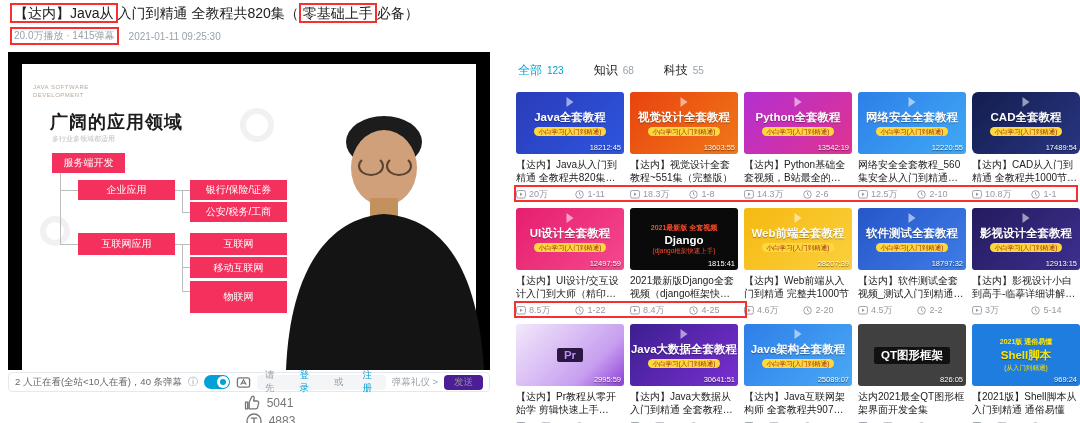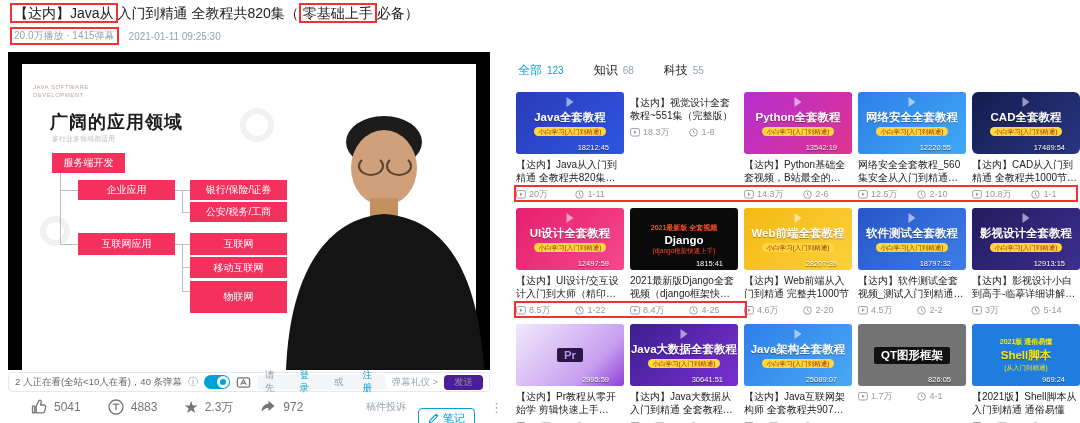--- a/index.html
+++ b/index.html
@@ -41,21 +41,21 @@
   .dm-info { font-size:10px; color:#99a2aa; }
   .dm-toggle { width:26px; height:14px; border-radius:7px; background:var(--accent); position:relative; flex:none; }
   .dm-toggle .knob { position:absolute; right:1px; top:1px; width:12px; height:12px; border-radius:50%; background:#fff; }
   .dm-toggle .knob::after { content:""; position:absolute; left:3px; top:3px; width:6px; height:6px; border-radius:50%; background:var(--accent); }
   .dm-input { flex:1; height:15px; background:#f4f5f7; border-radius:4px; display:flex; align-items:center; gap:19px; padding:0 8px; font-size:9.5px; color:#99a2aa; }
   .dm-link { color:var(--accent); cursor:pointer; }
   .dm-etq { font-size:9.5px; color:#99a2aa; white-space:nowrap; }
   .dm-send { height:15px; padding:0 10px; background:#4c1d95; color:#8b9196; font-size:9.5px; border:none; border-radius:4px; }
 
   
-  .action-bar { position:absolute; left:8px; top:394px; width:498px; height:26px; display:flex; align-items:center; color:#757575; }
+  .action-bar { position:absolute; left:8px; top:394px; width:498px; height:26px; display:flex; align-items:center; color:#757575;flex-direction:column; }
   .act { display:flex; align-items:center; gap:6px; margin-left:26px; font-size:12px; }
   .act:first-child { margin-left:22px; }
   .act svg { display:block; }
   .star-glyph { font-size:17px; line-height:1; color:#757575; }
   .act-right { margin-left:auto; display:flex; align-items:center; gap:12px; }
   .report { font-size:10px; color:#99a2aa; }
   .note-btn { display:flex; align-items:center; gap:4px; border:1px solid var(--accent); color:var(--accent); font-size:11px; padding:2px 9px; border-radius:4px; background:#fff;margin-top:22px; }
   .kebab { font-size:13px; color:#99a2aa; padding:0 3px; }
 
   
@@ -65,21 +65,21 @@
   .tab.active, .tab.active .cnt { color:var(--accent); }
 
   .grid { position:absolute; left:516px; top:92px; width:564px; display:grid; grid-template-columns:repeat(5,1fr); column-gap:6px; row-gap:8px; }
   .card { width:108px; cursor:pointer; }
   .thumb { position:relative; width:108px; height:62px; border-radius:3px; overflow:hidden;
     display:flex; flex-direction:column; align-items:center; justify-content:center; gap:1px; }
   .th-top { font-size:7px; color:#ffd000; font-weight:bold; white-space:nowrap; }
   .th-main { font-size:11.5px; font-weight:bold; color:#fff; white-space:nowrap; text-shadow:0 1px 1px rgba(0,0,0,.35); border-radius:2px; }
   .th-sub { font-size:6.5px; color:#ffd000; white-space:nowrap; }
   .th-badge { font-size:6.5px; color:#9c2a12; background:#ffd83d; border-radius:7px; padding:0 5px; line-height:9px; white-space:nowrap; margin-top:1px; }
-  .th-dur { position:absolute; right:15px; bottom:2px; font-size:7.5px; color:#fff; text-shadow:0 1px 1px rgba(0,0,0,.6); }
+  .th-dur { position:absolute; right:3px; bottom:2px; font-size:7.5px; color:#fff; text-shadow:0 1px 1px rgba(0,0,0,.6); }
   .th-play { position:absolute; top:5px; left:50%; transform:translateX(-50%); width:0; height:0;
     border-left:7px solid rgba(255,255,255,.55); border-top:5px solid transparent; border-bottom:5px solid transparent; }
   .card-title { margin-top:4px; font-size:10px; line-height:13px; height:26px; color:#212121; overflow:hidden;
     display:-webkit-box; -webkit-line-clamp:2; -webkit-box-orient:vertical; }
   .card-stats { margin-top:4px; height:12px; display:flex; align-items:center; font-size:9px; color:#9499a0; }
   .cs-left { display:flex; align-items:center; gap:3px; width:55%; }
   .cs-right { display:flex; align-items:center; gap:3px; }
   .card-stats svg { display:block; }
 
   
@@ -233,20 +233,28 @@
         <svg width="9" height="9" viewBox="0 0 10 10">
           <circle cx="5" cy="5" r="4.2" fill="none" stroke="#9499a0" stroke-width="1"></circle>
           <path d="M5 2.6 V5 L6.8 6.2" fill="none" stroke="#9499a0" stroke-width="1"></path>
         </svg>
         <span>1-11</span>
       </span>
     </div>
   </div>
 
   <div class="card">
+    <div class="thumb" style="background: linear-gradient(135deg, rgb(232, 67, 15), rgb(240, 120, 24));">
+      <span class="th-play"></span>
+
+      <span class="th-main">视觉设计全套教程</span>
+
+      <span class="th-badge">小白学习(入门到精通)</span>
+      <span class="th-dur">13603:55</span>
+    </div>
     <div class="card-title">【达内】视觉设计全套教程~551集（完整版）</div>
     <div class="card-stats">
       <span class="cs-left">
         <svg width="10" height="9" viewBox="0 0 12 11">
           <rect x="0.6" y="0.6" width="10.8" height="9.2" rx="2" fill="none" stroke="#9499a0" stroke-width="1.1"></rect>
           <path d="M4.8 3.2 L8 5.2 L4.8 7.2 Z" fill="#9499a0"></path>
         </svg>
         <span>18.3万</span>
       </span>
       <span class="cs-right">
@@ -559,26 +567,27 @@
         <svg width="9" height="9" viewBox="0 0 10 10">
           <circle cx="5" cy="5" r="4.2" fill="none" stroke="#9499a0" stroke-width="1"></circle>
           <path d="M5 2.6 V5 L6.8 6.2" fill="none" stroke="#9499a0" stroke-width="1"></path>
         </svg>
         <span>1-19</span>
       </span>
     </div>
   </div>
 
   <div class="card">
-    <div class="thumb" style="background: #737373;">
+    <div class="thumb" style="background: #404040;">
 
       <span class="th-main" style="background: rgb(17, 17, 17); padding: 1px 7px; color: rgb(255, 255, 255);">QT图形框架</span>
 
       <span class="th-dur">826:05</span>
     </div>
+    <div class="card-title">达内2021最全QT图形框架界面开发全集</div>
     <div class="card-stats">
       <span class="cs-left">
         <svg width="10" height="9" viewBox="0 0 12 11">
           <rect x="0.6" y="0.6" width="10.8" height="9.2" rx="2" fill="none" stroke="#9499a0" stroke-width="1.1"></rect>
           <path d="M4.8 3.2 L8 5.2 L4.8 7.2 Z" fill="#9499a0"></path>
         </svg>
         <span>1.7万</span>
       </span>
       <span class="cs-right">
         <svg width="9" height="9" viewBox="0 0 10 10">

